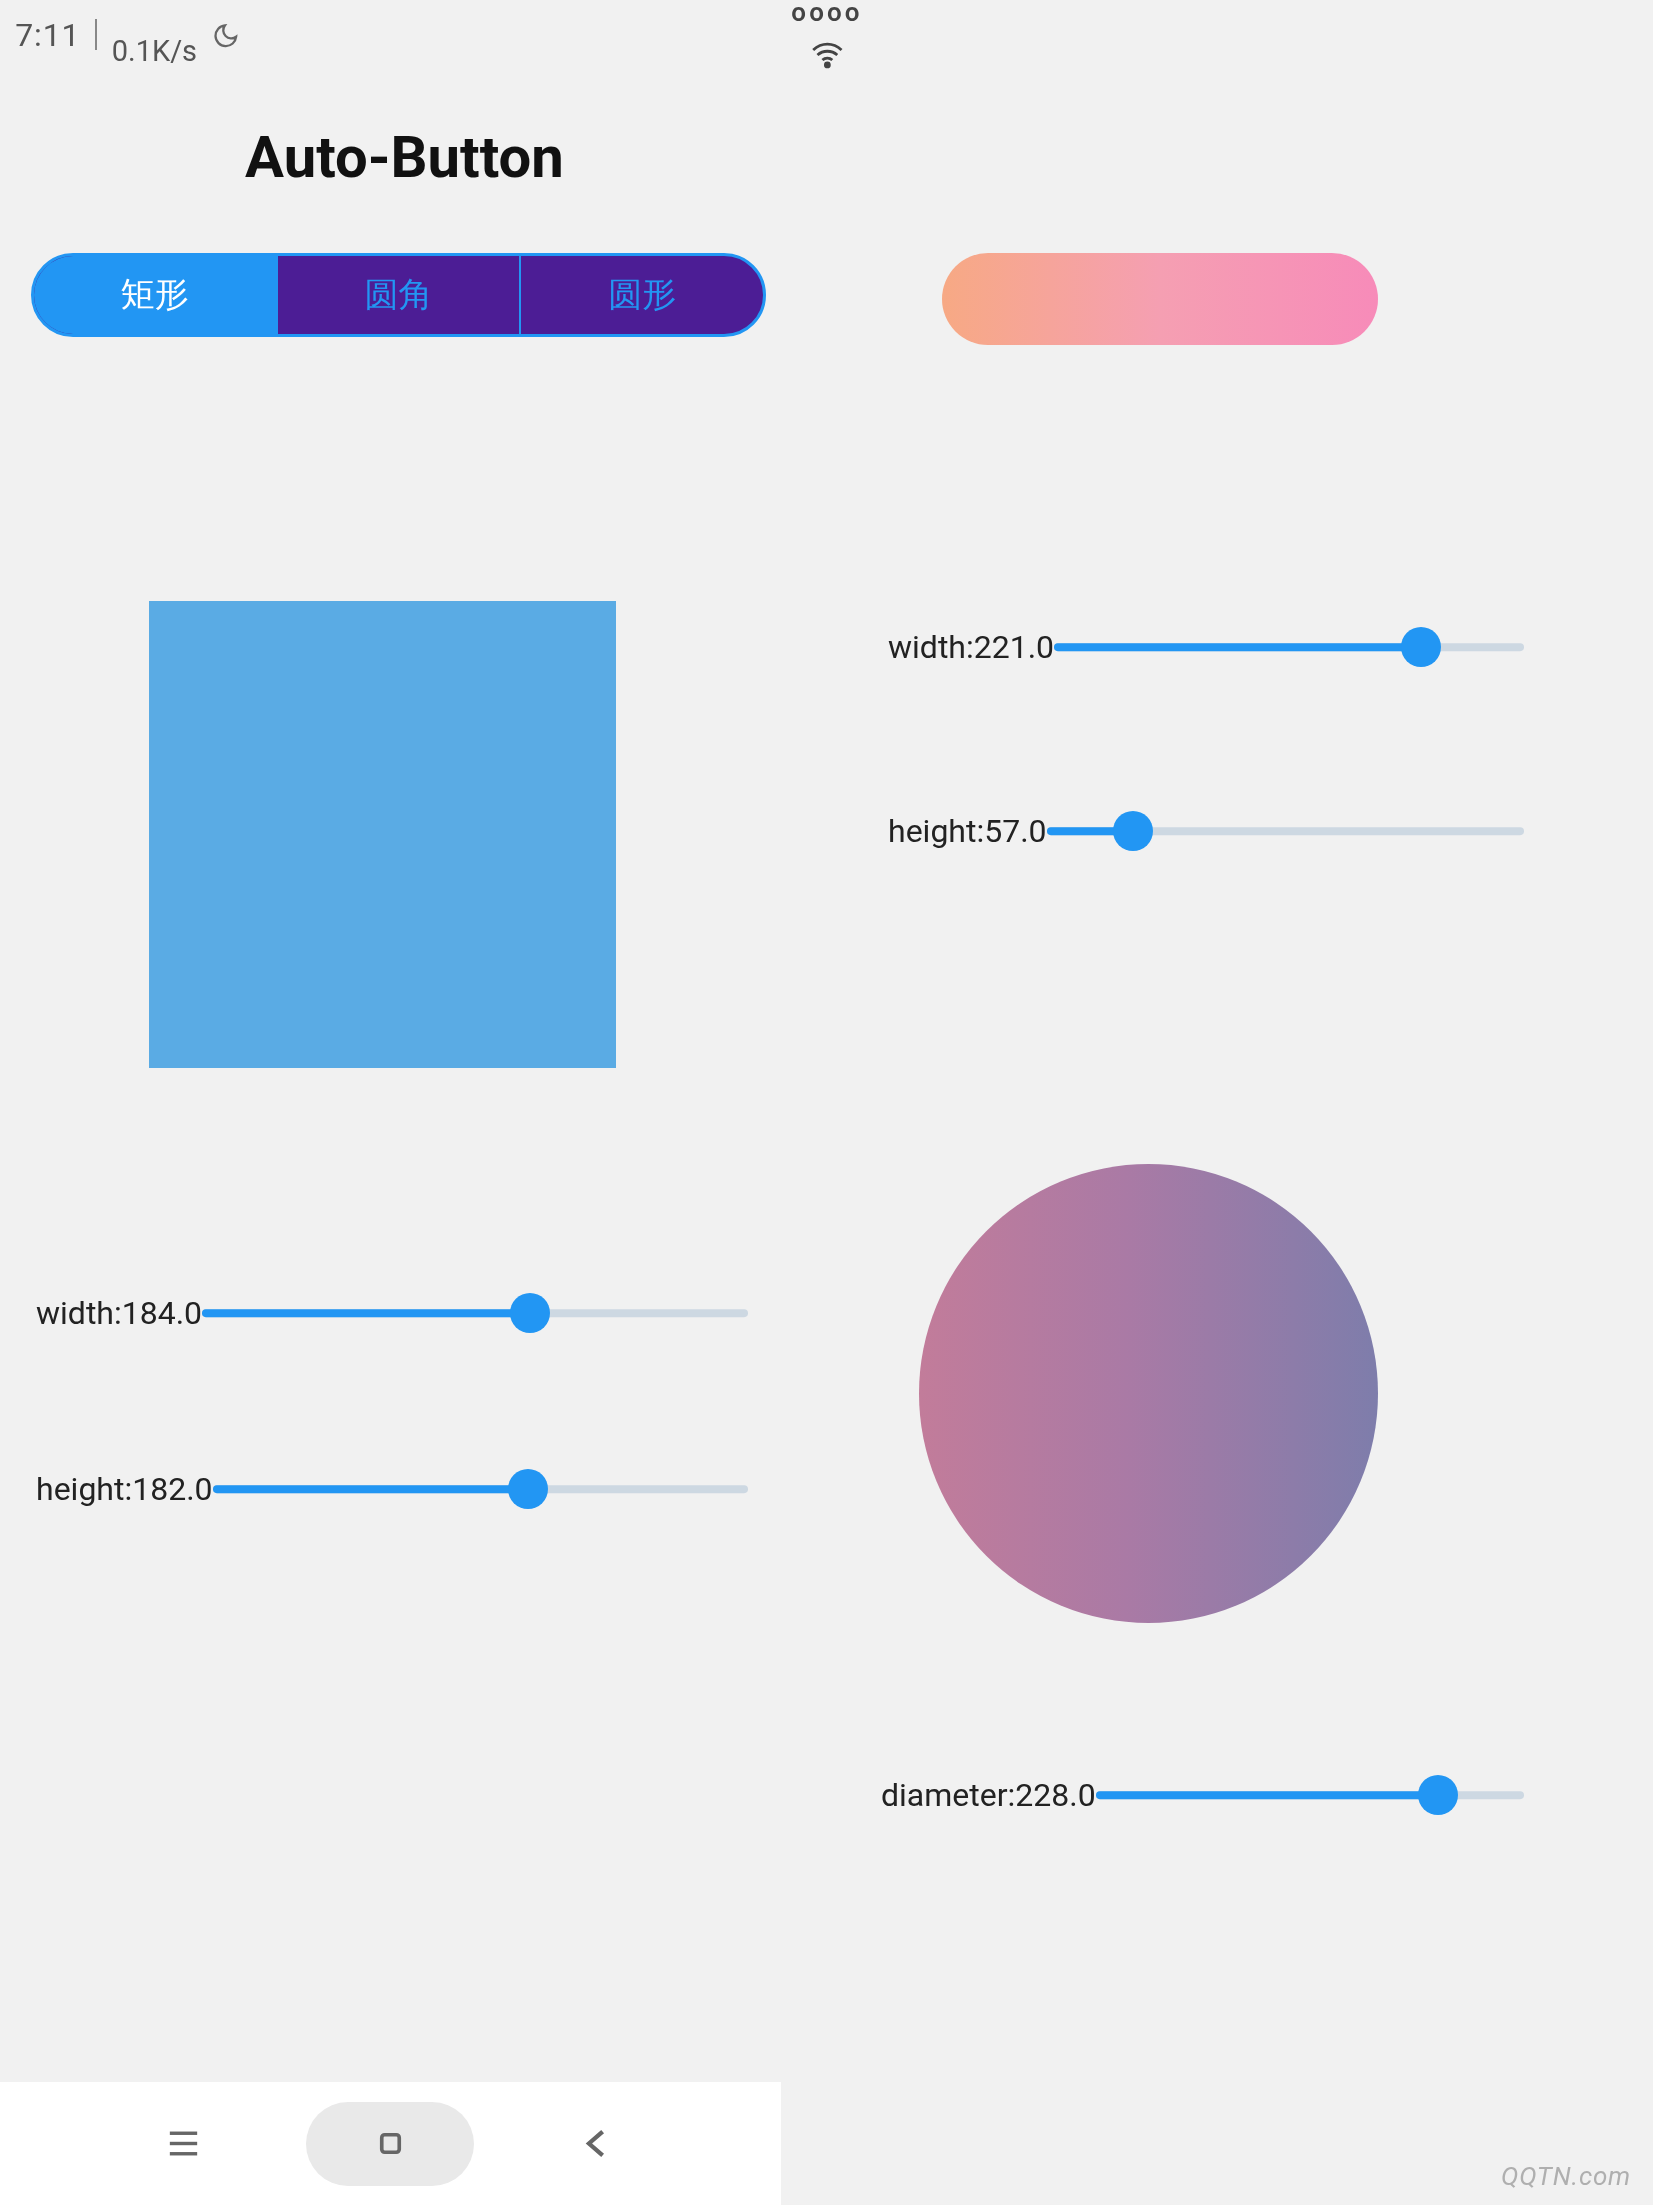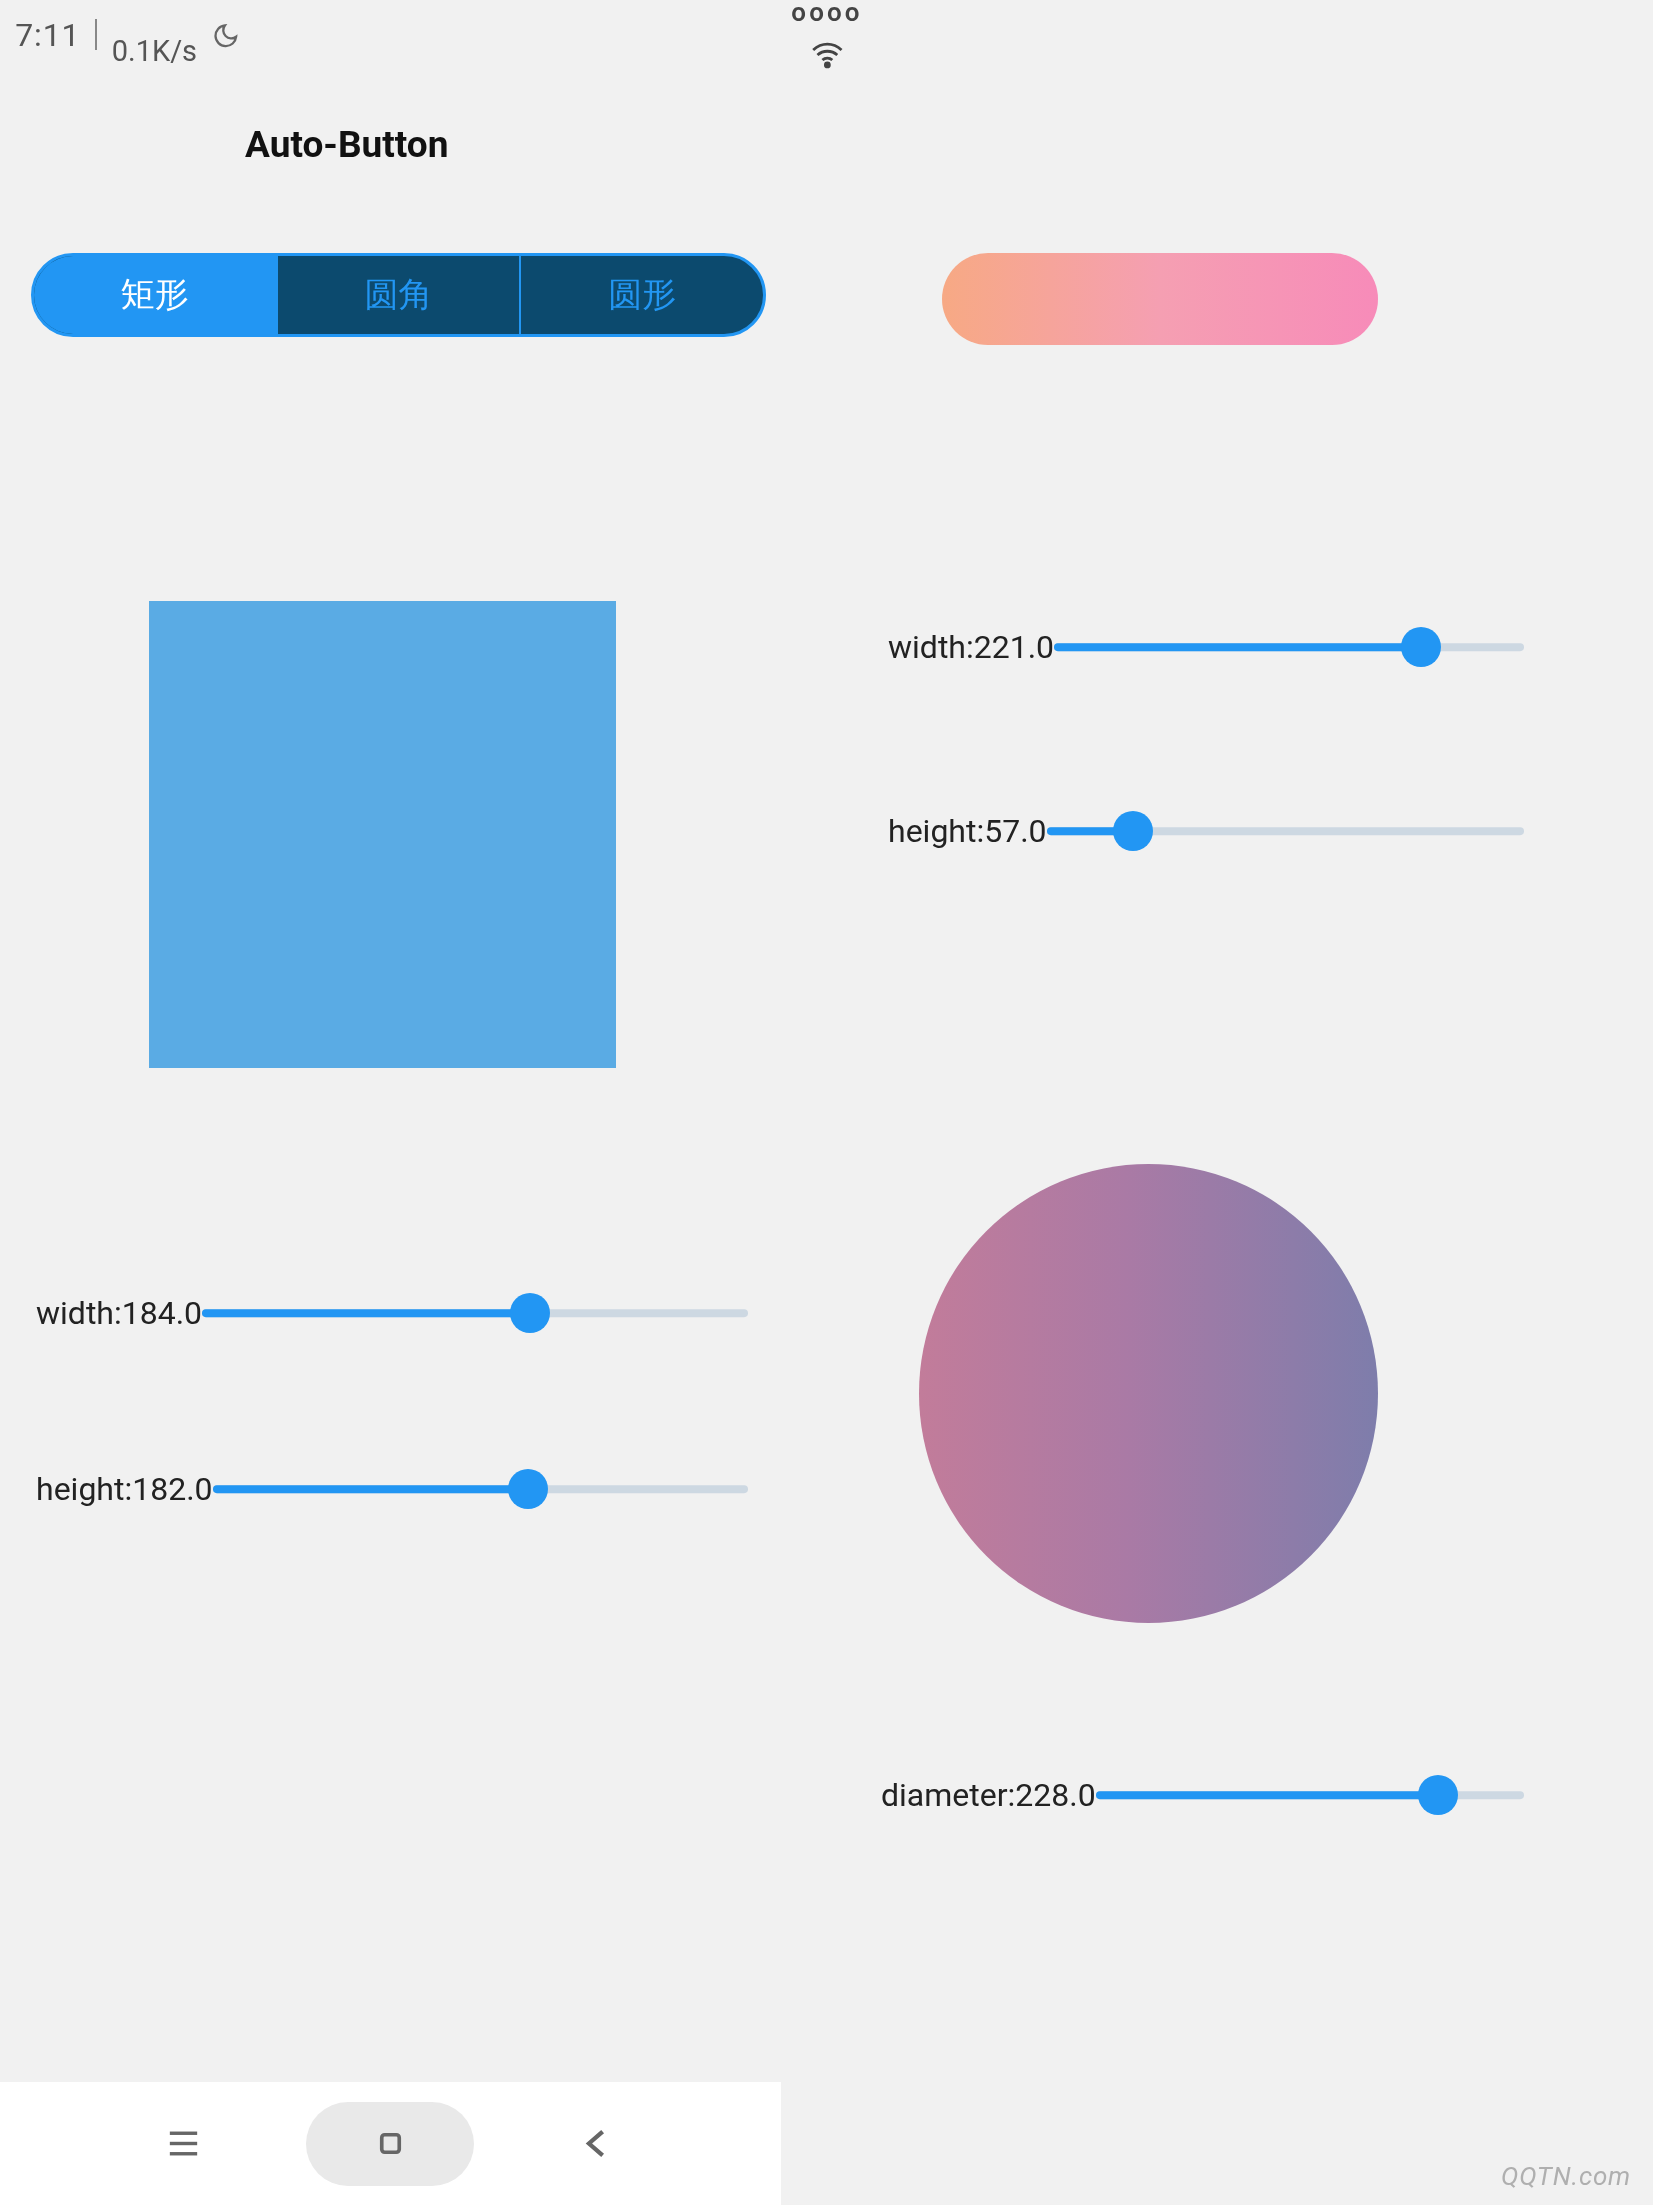--- a/index.html
+++ b/index.html
@@ -41,37 +41,37 @@
     flex-direction: column;
   }
   .signal-dots { font-size: 26px; letter-spacing: 3.1px; font-weight: 600; }
   .wifi-icon { width: 34px; height: 34px; }
 
   
   .page-title {
     position: absolute;
     top: 123px;
     left: 245px;
-    font-size: 37px;
+    font-size: 58px;
     font-weight: 700;
     color: #111;
   }
 
   
   .seg-tabs {
     position: absolute;
     top: 253px;
     left: 31px;
     display: flex;
     width: 735px;
     height: 84px;
     border: 3.1px solid #2296f3;
     border-radius: 42px;
     overflow: hidden;
-    background: #0c4a6e;
+    background: #4c1d95;
   }
   .seg-tab {
     flex: 1;
     display: flex;
     align-items: center;
     justify-content: center;
     font-size: 34px;
     color: #2296f3;
     cursor: pointer;
     border-right: 2.3px solid #2296f3;

